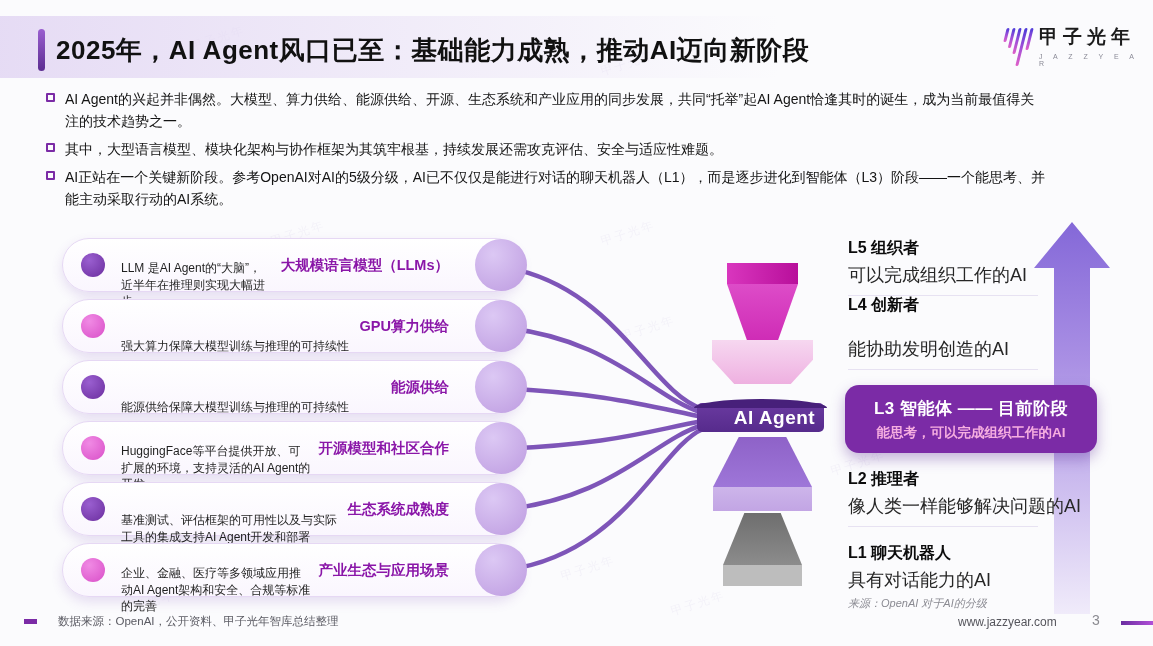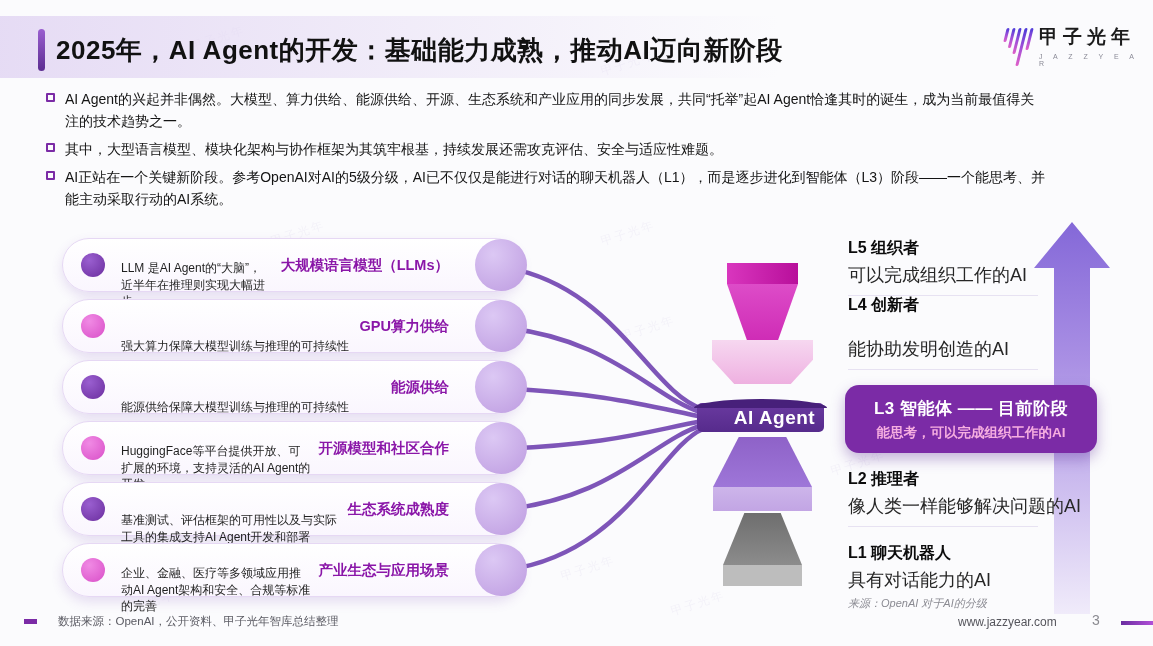--- a/index.html
+++ b/index.html
@@ -97,21 +97,21 @@
   <span class="wm" style="left:270px; top:225px;">甲子光年</span>
   <span class="wm" style="left:600px; top:225px;">甲子光年</span>
   <span class="wm" style="left:620px; top:320px;">甲子光年</span>
   <span class="wm" style="left:830px; top:455px;">甲子光年</span>
   <span class="wm" style="left:560px; top:560px;">甲子光年</span>
   <span class="wm" style="left:670px; top:595px;">甲子光年</span>
   <span class="wm" style="left:120px; top:595px;">甲子光年</span>
 
   <div class="header-bg"></div>
   <div class="accent-bar"></div>
-  <h1 class="title">2025年，AI Agent的开发：基础能力成熟，推动AI迈向新阶段</h1>
+  <h1 class="title">2025年，AI Agent风口已至：基础能力成熟，推动AI迈向新阶段</h1>
 
   <div class="logo">
     <span class="logo-mark">
       <i style="height:14px;"></i>
         <i style="height:20px;"></i>
         <i style="height:26px;"></i>
         <i style="height:38px;"></i>
         <i style="height:22px;"></i>
     </span>
     <span>

